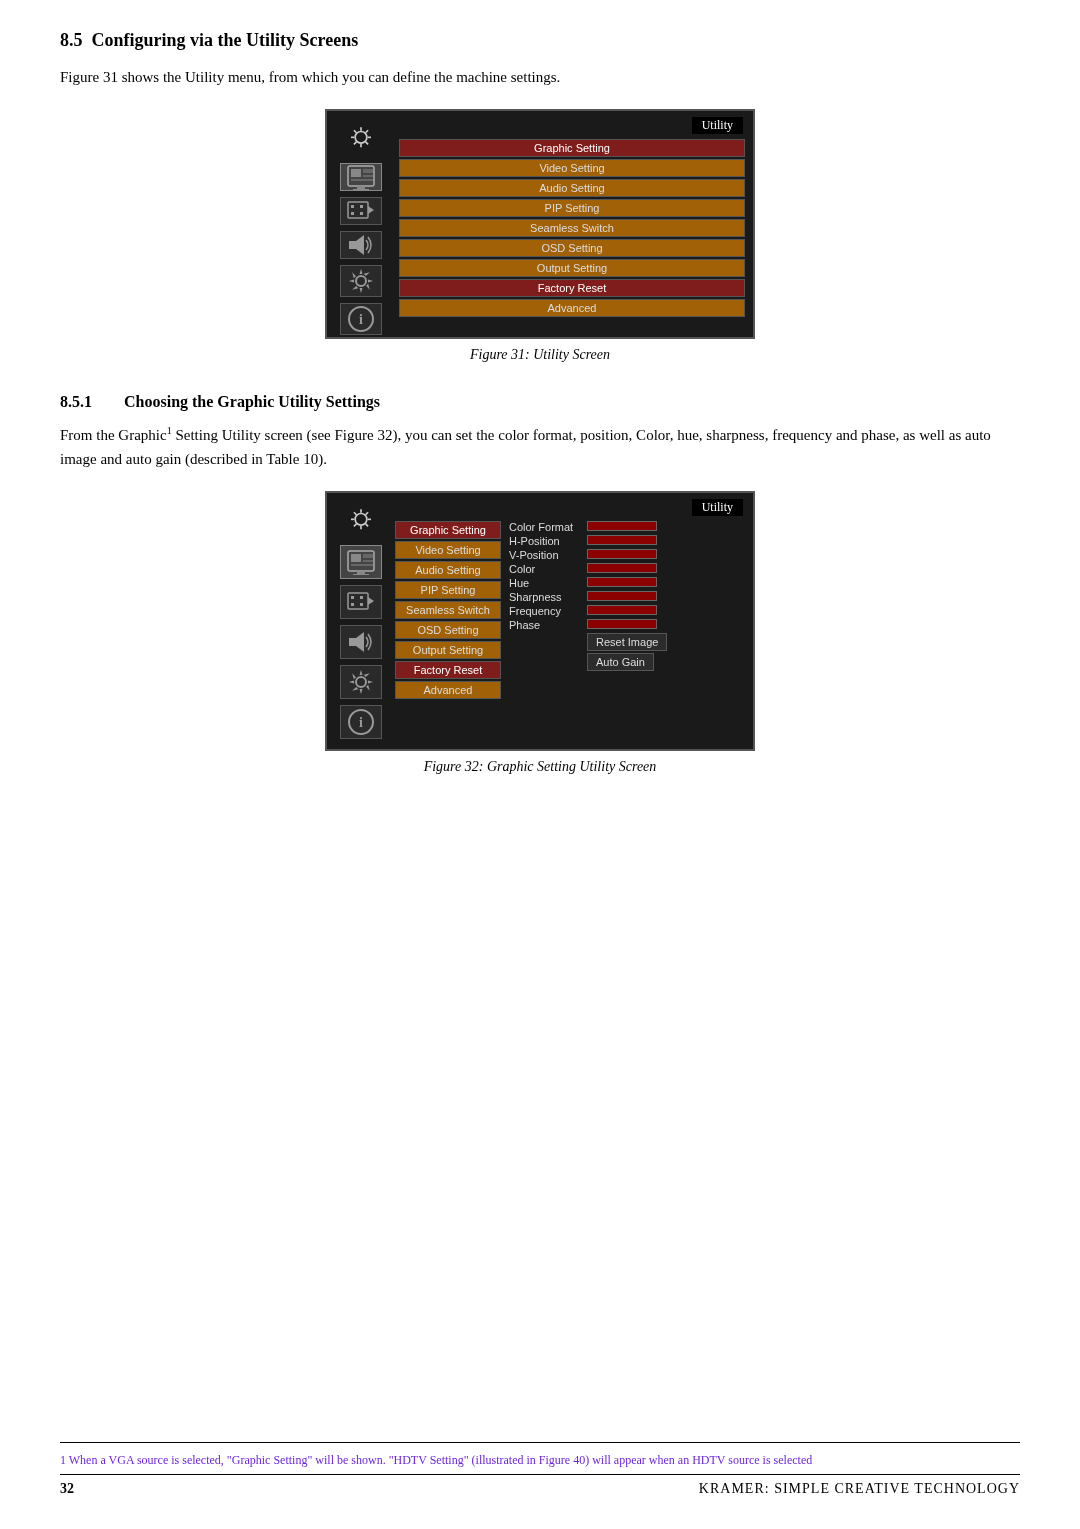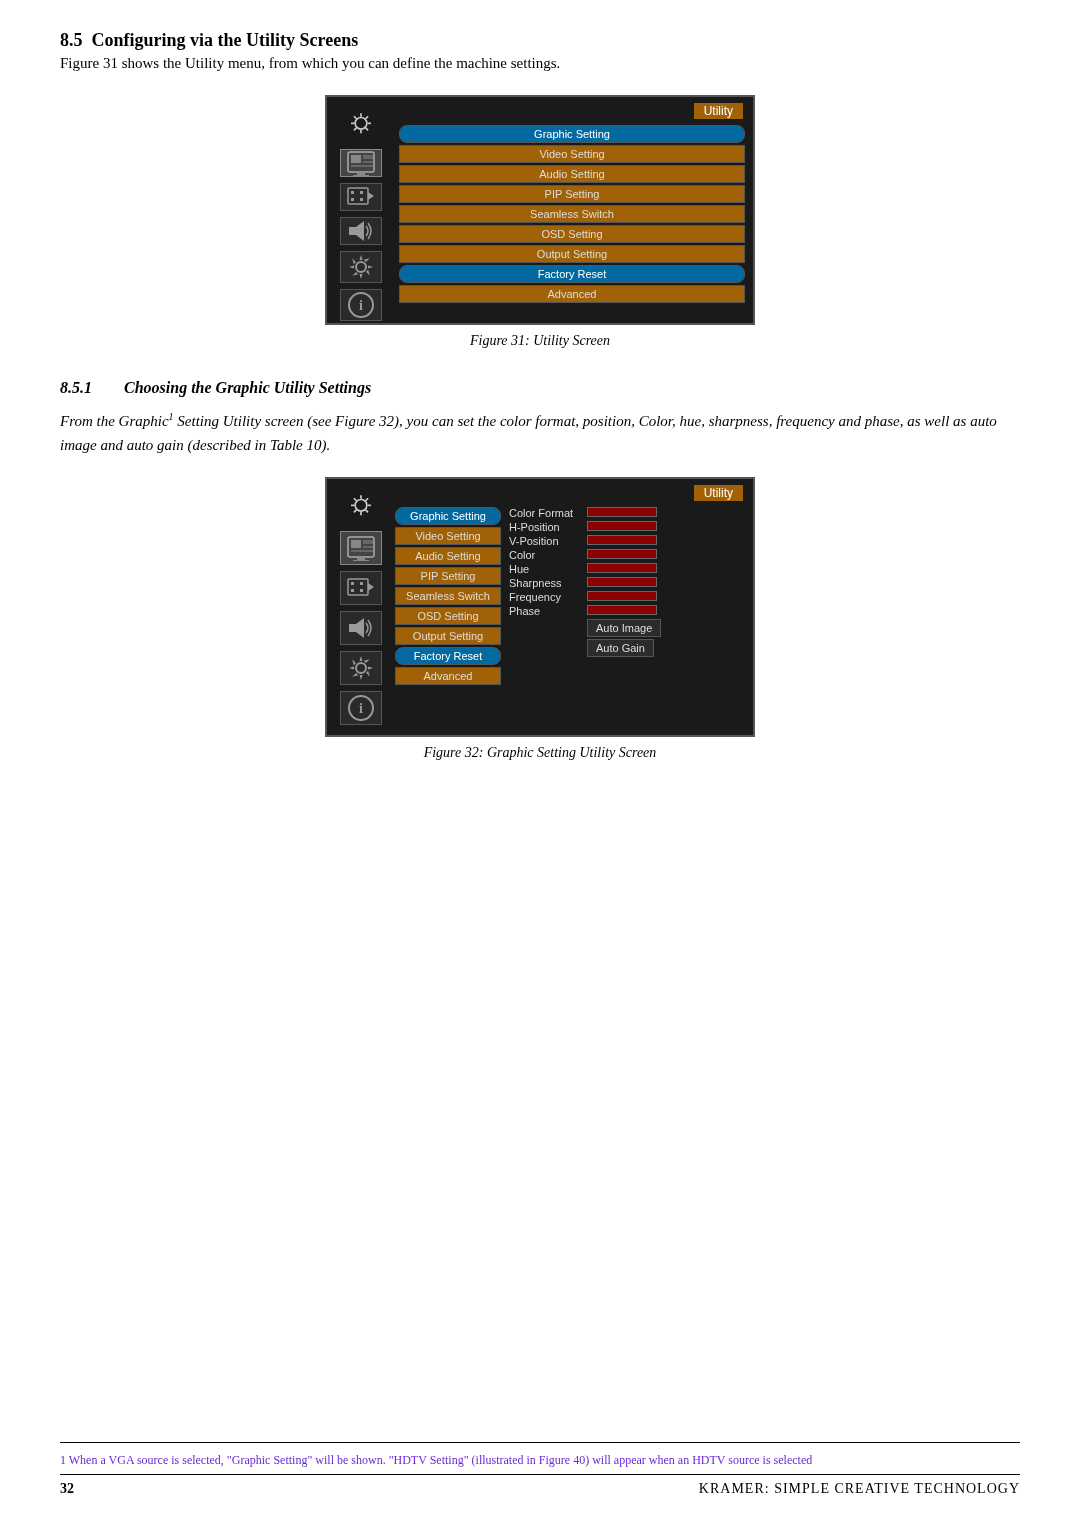--- a/index.html
+++ b/index.html
@@ -22,20 +22,21 @@
       font-size: 14px;
       color: #333;
       border-bottom: 1px solid #000;
       padding-bottom: 6px;
       margin-bottom: 20px;
     }
 
     .section-heading {
       font-size: 18px;
       font-weight: bold;
+      margin-bottom: 14px;
     }
 
     .body-text {
       font-size: 15px;
       line-height: 1.6;
       margin-bottom: 16px;
     }
 
     .figure-container {
       display: flex;
@@ -63,22 +64,22 @@
       display: flex;
       overflow: hidden;
     }
 
     .osd-title-bar {
       position: absolute;
       top: 6px;
       right: 10px;
       color: #ffffff;
       font-size: 12px;
-      font-family: Liberation Sans, sans-serif;
-      background: #a16207;
+      font-family: Liberation Serif, serif;
+      background: #000000;
       padding: 1px 10px;
     }
 
     .osd-left-icons {
       width: 68px;
       display: flex;
       flex-direction: column;
       align-items: center;
       padding: 10px 4px;
       gap: 6px;
@@ -115,23 +116,22 @@
       color: #ddd;
       background: #a16207;
       border: 1px solid #555;
       padding: 2px 8px;
       margin-bottom: 2px;
       text-align: center;
       cursor: pointer;
     }
 
     .osd-menu-item.highlighted {
-      background: #0369a1;
+      background: #7f1d1d;
       color: #fff;
-      border-radius: 8px;
     }
 
     .figure-caption {
       font-style: italic;
       font-size: 14px;
       text-align: center;
       margin-top: 8px;
       margin-bottom: 20px;
     }
 
@@ -333,21 +333,21 @@
         <div class="osd-menu-item">Output Setting</div>
         <div class="osd-menu-item highlighted">Factory Reset</div>
         <div class="osd-menu-item">Advanced</div>
       </div>
     </div>
     <div class="figure-caption">
       <span>Figure 31: Utility Screen</span>
     </div>
   </div>
 
-  <div style="margin-top: 10px; margin-bottom: 14px; font-style: italic;">
+  <div style="margin-top: 10px; margin-bottom: 14px;">
     <div class="subsection-heading">
       <span style="margin-right: 28px;">8.5.1</span>
       <span>Choosing the Graphic Utility Settings</span>
     </div>
     <p class="body-text">
       <span>From the Graphic</span><sup>1</sup><span> Setting Utility screen (see Figure 32), you can set the color format, position, Color, hue, sharpness, frequency and phase, as well as auto image and auto gain (described in Table 10).</span>
     </p>
   </div>
 
   <div class="figure-container">
@@ -470,21 +470,21 @@
           <div class="osd-param-bar"></div>
         </div>
 
         <div class="osd-param-row">
           <span class="osd-param-label">Phase</span>
           <div class="osd-param-bar"></div>
         </div>
 
         <div class="osd-param-row">
           <span class="osd-param-label"></span>
-          <div class="osd-param-button">Auto Image</div>
+          <div class="osd-param-button">Reset Image</div>
         </div>
 
         <div class="osd-param-row">
           <span class="osd-param-label"></span>
           <div class="osd-param-button">Auto Gain</div>
         </div>
       </div>
     </div>
     <div class="figure-caption">
       <span>Figure 32: Graphic Setting Utility Screen</span>

